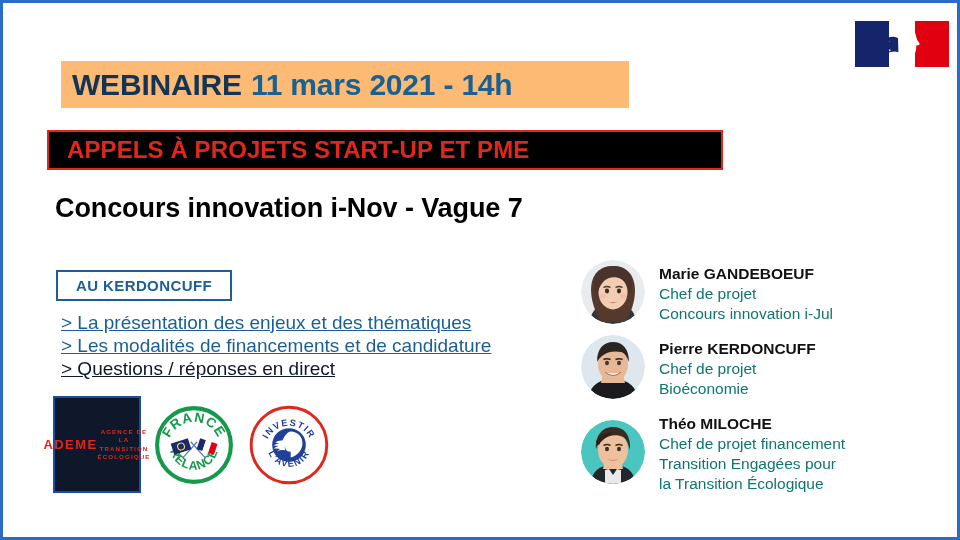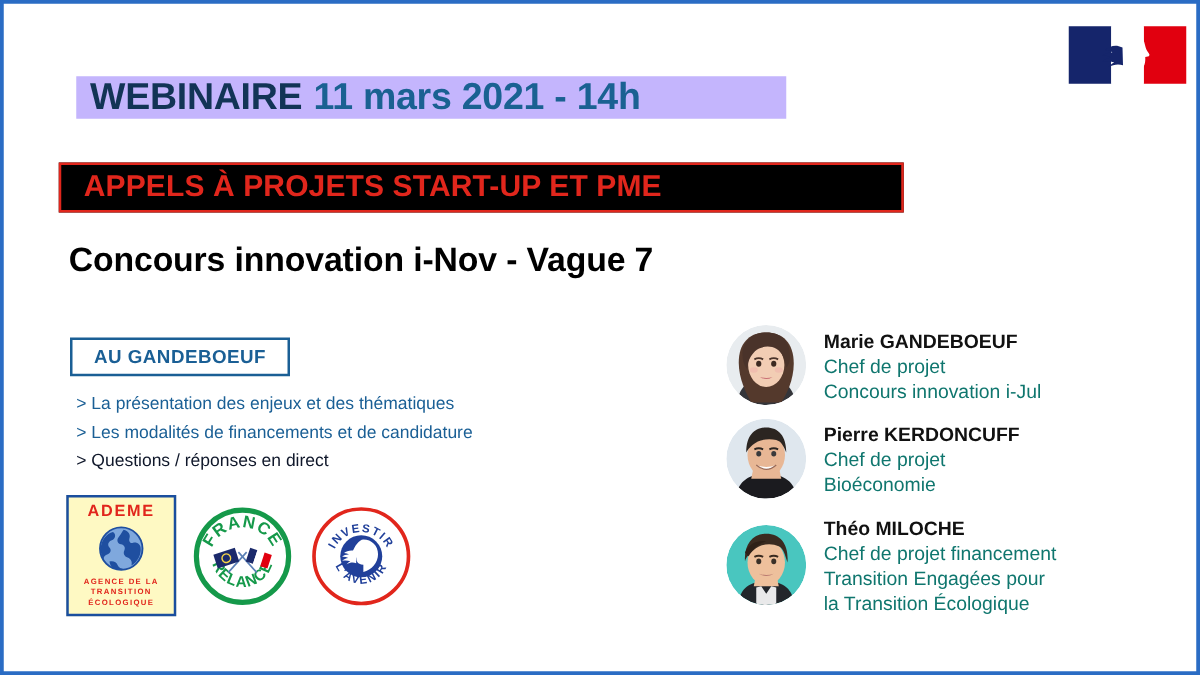--- a/index.html
+++ b/index.html
@@ -30,22 +30,22 @@
   .rf-white { width: 28%; background: #ffffff; position: relative; }
   .rf-red   { width: 36%; background: #e1000f; }
   .rf-marianne {
     position: absolute; left: -14px; top: 0;
     width: 60px; height: 46px;
   }
 
   
   .title-banner {
     position: absolute; left: 58px; top: 58px;
-    width: 568px; height: 34px;
-    background: #c4b5fd;
+    width: 568px; height: 47px;
+    background: #fdba74;
     display: flex; align-items: center;
     padding-left: 11px;
     white-space: nowrap;
   }
   .title-strong {
     font-size: 30px; font-weight: 700; color: #123456;
     letter-spacing: -0.2px;
   }
   .title-light {
     font-size: 30px; font-weight: 600; color: #1a6192;
@@ -84,37 +84,37 @@
   .prog-box-text {
     font-size: 15px; font-weight: 700; color: #1a5f95;
     letter-spacing: 0.4px;
   }
 
   .prog-list {
     position: absolute; left: 58px; top: 308px;
     width: 470px;
   }
   .prog-item {
-    font-size: 14px; line-height: 23px;
-    color: #1a5f95; white-space: nowrap;
+    font-size: 19px; line-height: 23px;
+    color: #1a5f95; white-space: nowrap; text-decoration: underline;
   }
   .prog-item.accent { color: #0f172a; }
 
   
   .logos {
     position: absolute; left: 50px; top: 393px;
     display: flex; align-items: center; gap: 12px;
   }
 
   
   .ademe {
     width: 88px; height: 97px;
     border: 2px solid #1a4e9e;
-    background: #fef9c3;
-    display: flex; flex-direction: column;
+    background: #0f172a;
+    display: flex; 
     align-items: center; justify-content: center;
     padding: 4px 2px;
   }
   .ademe-name {
     font-size: 13px; font-weight: 700; color: #e1261c;
     letter-spacing: 1.4px; line-height: 1;
   }
   .ademe-globe { margin: 5px 0 4px; width: 38px; height: 38px; }
   .ademe-sub {
     font-size: 6.2px; font-weight: 700; color: #e1261c;
@@ -177,21 +177,21 @@
     <span class="title-light">11 mars 2021 - 14h</span>
   </div>
 
   <div class="red-box">
     <span class="red-box-text">APPELS À PROJETS START-UP ET PME</span>
   </div>
 
   <div class="subtitle">Concours innovation i-Nov - Vague 7</div>
 
   <div class="prog-box">
-    <span class="prog-box-text">AU GANDEBOEUF</span>
+    <span class="prog-box-text">AU KERDONCUFF</span>
   </div>
 
   <div class="prog-list">
     <div class="prog-item">&gt; La présentation des enjeux et des thématiques</div>
     <div class="prog-item">&gt; Les modalités de financements et de candidature</div>
     <div class="prog-item accent">&gt; Questions / réponses en direct</div>
   </div>
 
   <div class="logos">
 

